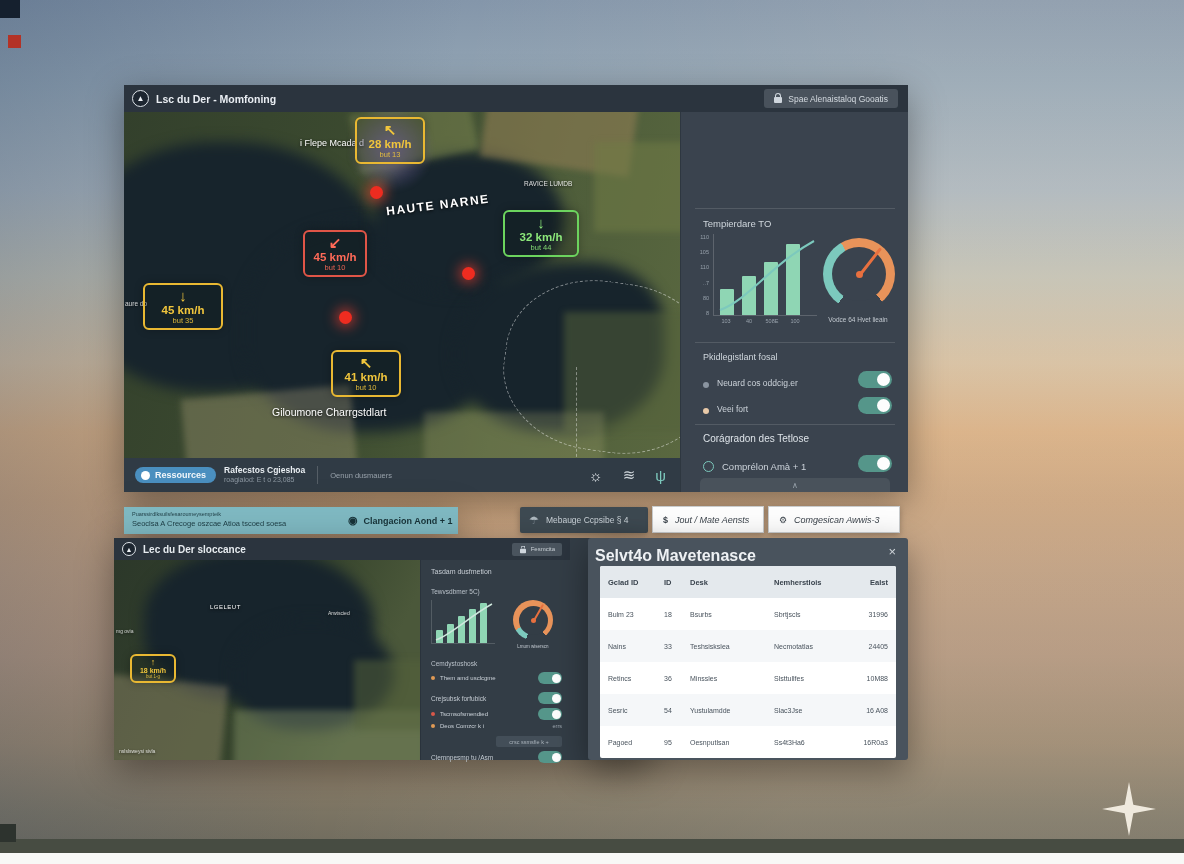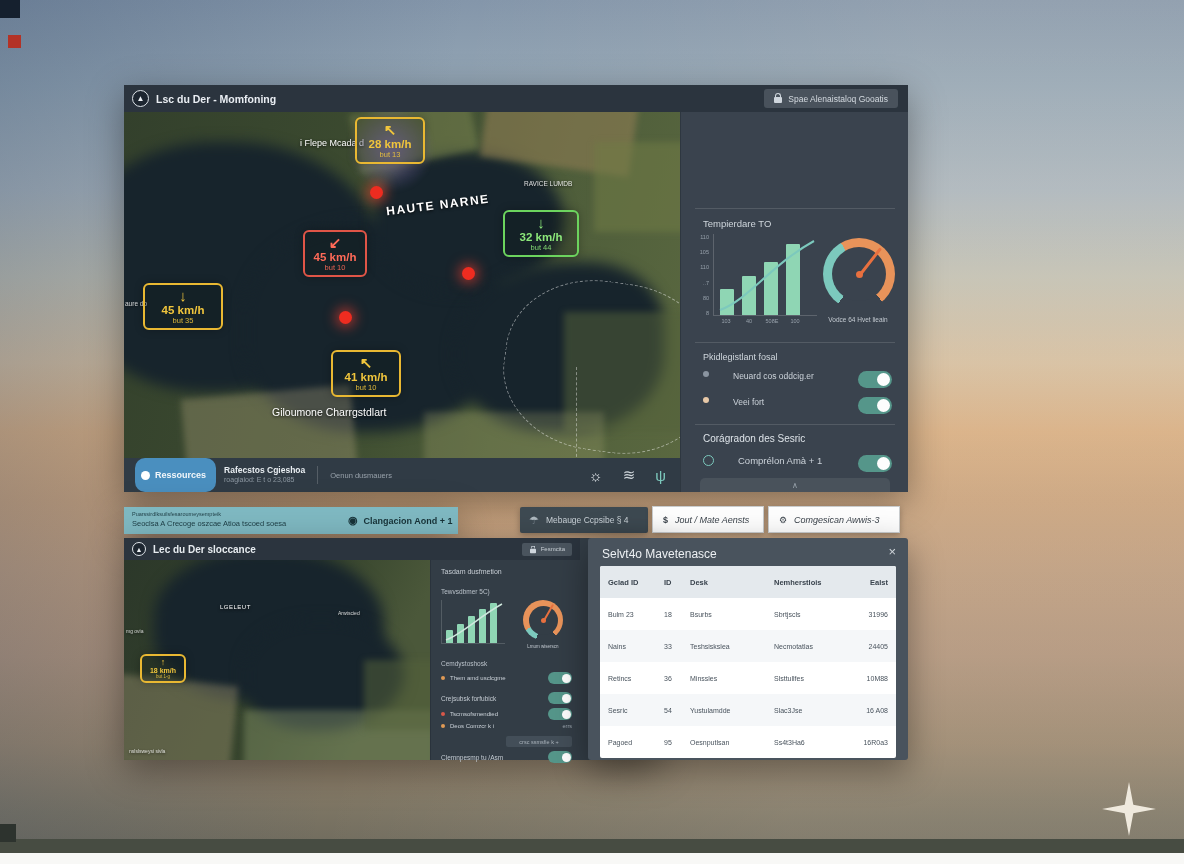--- a/index.html
+++ b/index.html
@@ -46,21 +46,21 @@
   .badge .spd{font-size:11.5px;display:block}
   .badge .sub{font-size:7.5px;opacity:.9;font-weight:normal;display:block}
   .b-yellow{border-color:#e9b832;color:#f0c53c}
   .b-red{border-color:#e05547;color:#ff6a58}
   .b-green{border-color:#6cd45e;color:#8ce87a}
   .glow-purple{position:absolute;width:90px;height:90px;background:radial-gradient(circle,rgba(150,120,220,.55),transparent 68%);filter:blur(2px)}
   .red-dot{position:absolute;width:13px;height:13px;border-radius:50%;background:#ee2c20;box-shadow:0 0 12px 4px rgba(240,60,45,.55)}
 
   
   .map-toolbar{left:0;top:373px;width:556px;height:34px;background:#303b45;position:absolute;display:flex;align-items:center}
-  .res-btn{margin-left:11px;height:34px;padding:0 10px 0 6px;background:#4a8fbf;border-radius:10px;display:flex;align-items:center;gap:5px;
+  .res-btn{margin-left:11px;height:16px;padding:0 10px 0 6px;background:#4a8fbf;border-radius:10px;display:flex;align-items:center;gap:5px;
     color:#f2f7fa;font-size:9px;font-weight:bold}
   .res-ico{width:9px;height:9px;border-radius:50%;background:#fff}
   .tb-text{margin-left:8px;line-height:1.25}
   .tb-title{color:#e8edf1;font-size:8.5px;font-weight:bold}
   .tb-sub{color:#8d98a2;font-size:7px}
   .tb-sep{width:1px;height:18px;background:rgba(255,255,255,.18);margin:0 12px}
   .tb-status{color:#97a1aa;font-size:7.5px}
   .tb-icons{margin-left:auto;display:flex;gap:20px;align-items:center;margin-right:14px;font-size:15px}
   .ico-sun{color:#e4e9ed}
   .ico-wind{color:#cfd6db}
@@ -86,41 +86,41 @@
   .gauge-main{left:142px;top:126px;width:72px;height:72px;
     background:conic-gradient(from 215deg,#7cc9bd 0deg 115deg,#e8935a 115deg 285deg,transparent 285deg 360deg)}
   .gauge::after{content:'';position:absolute;inset:9px;border-radius:50%;background:#3a434e}
   .needle{position:absolute;left:50%;bottom:50%;width:2.5px;height:46%;background:#e8703f;transform-origin:bottom center;border-radius:2px;z-index:2}
   .hub{position:absolute;left:50%;top:50%;width:7px;height:7px;margin:-3.5px;border-radius:50%;background:#e8703f;z-index:2}
   .gauge-cap{position:absolute;color:#c3cad1;font-size:6.5px;text-align:center}
   .toggle{width:34px;height:17px;border-radius:9px;background:#55968a;position:relative;flex:none;cursor:pointer}
   .toggle::after{content:'';position:absolute;right:2px;top:2px;width:13px;height:13px;border-radius:50%;background:#fdfdfd}
   .toggle.sm{width:24px;height:12px;border-radius:6px}
   .toggle.sm::after{width:9px;height:9px;top:1.5px;right:1.5px}
-  .trow-flex{position:absolute;left:22px;right:16px;display:flex;align-items:flex-start;gap:24px}
+  .trow-flex{position:absolute;left:22px;right:16px;display:flex;align-items:flex-end;gap:8px}
   .dot{width:6px;height:6px;border-radius:50%;flex:none}
   .t-label{color:#ccd3da;font-size:8.5px;flex:1}
   .ring-ico{width:11px;height:11px;border-radius:50%;border:1.5px solid #7cc9bd;flex:none}
   .peek{position:absolute;left:19px;top:366px;width:190px;height:14px;background:#49525b;border-radius:5px 5px 0 0;
     color:#9aa4ad;font-size:8px;display:flex;align-items:center;justify-content:center}
 
   
   .strip-teal{left:124px;top:507px;width:334px;height:27px;background:#7fb9c2;display:flex;align-items:center}
   .strip-info{margin-left:8px;width:210px;line-height:1.4}
   .strip-l1{font-size:5.5px;color:#24444c;white-space:nowrap;overflow:hidden}
   .strip-l2{font-size:7.5px;color:#1d3c44;white-space:nowrap;overflow:hidden}
   .strip-chip{margin-left:6px;display:flex;align-items:center;gap:6px;color:#173238;font-size:9px;font-weight:bold;white-space:nowrap}
   .btn-dark{left:520px;top:507px;width:128px;height:26px;background:#3e4a52;border-radius:2px;display:flex;align-items:center;gap:7px;
     padding:0 9px;color:#ccd4da;font-size:8.5px;box-shadow:0 2px 6px rgba(0,0,0,.3)}
   .btn-light{top:506px;height:27px;background:#fdfdfd;border:1px solid #c9ccce;display:flex;align-items:center;gap:7px;padding:0 10px;
     color:#3b434b;font-size:9px;box-shadow:0 2px 6px rgba(0,0,0,.25)}
   .btn-light .lbl{font-style:italic}
 
   
-  .small-window{left:124px;top:538px;width:536px;height:222px;background:#333d46}
+  .small-window{left:114px;top:538px;width:536px;height:222px;background:#333d46}
   .sw-header{position:absolute;left:0;top:0;width:456px;height:22px;background:#2b343e;display:flex;align-items:center}
   .sw-title{color:#e6ebef;font-size:10px;font-weight:bold}
   .sw-btn{position:absolute;right:8px;top:4.5px;height:13px;padding:0 7px;background:#4a545e;border-radius:2px;display:flex;align-items:center;gap:4px;
     color:#c9d0d6;font-size:6px}
   .sw-btn .lock{transform:scale(.75)}
   .sw-map{position:absolute;left:0;top:22px;width:306px;height:200px;overflow:hidden;background:linear-gradient(115deg,#2c382a,#35432c 50%,#4b583a 80%)}
   .sw-panel{position:absolute;left:306px;top:22px;width:150px;height:200px;background:#333d46;border-left:1px solid #2a333c}
   .sp-title{position:absolute;left:10px;color:#c6cdd4;font-size:7px}
   .sp-sec{position:absolute;left:10px;color:#b9c1c9;font-size:6.5px}
   .sw-bars{position:absolute;left:10px;top:40px;width:64px;height:44px;border-left:1px solid rgba(255,255,255,.16);border-bottom:1px solid rgba(255,255,255,.16);
@@ -128,21 +128,21 @@
   .gauge-sm{left:92px;top:40px;width:40px;height:40px;
     background:conic-gradient(from 200deg,#7cc9bd 0deg 40deg,#e8935a 40deg 300deg,transparent 300deg 360deg)}
   .gauge-sm::after{inset:5.5px;background:#333d46}
   .sw-row{position:absolute;left:10px;right:8px;display:flex;align-items:center;gap:5px}
   .sw-row .t-label{font-size:6px}
   .sw-small-btn{position:absolute;right:8px;top:176px;width:66px;height:11px;background:#434e58;border-radius:2px;
     color:#aab3bb;font-size:5.5px;display:flex;align-items:center;justify-content:center}
 
   
   .table-window{left:588px;top:538px;width:320px;height:222px;background:#49535d;border-radius:3px}
-  .tw-title{position:absolute;left:14px;top:9px;color:#eef1f4;font-size:12px;font-weight:normal}
+  .tw-title{position:absolute;left:7px;top:9px;color:#eef1f4;font-size:16px;font-weight:bold}
   .tw-close{position:absolute;right:12px;top:6px;color:#cfd5da;font-size:13px;cursor:pointer}
   .tbl{position:absolute;left:12px;top:28px;width:296px;background:#fff;border-radius:2px;overflow:hidden;font-size:7px;color:#49535d}
   .thead,.trow{display:flex;align-items:center;height:21px;padding:16px 8px}
   .thead{background:#e4e9ed;font-weight:bold;font-size:7.5px;color:#39434d;height:20px}
   .trow:nth-of-type(odd){background:#f5f7f9}
   .thead>span:nth-child(1),.trow>span:nth-child(1){width:56px}
   .thead>span:nth-child(2),.trow>span:nth-child(2){width:26px}
   .thead>span:nth-child(3),.trow>span:nth-child(3){width:84px}
   .thead>span:nth-child(4),.trow>span:nth-child(4){width:76px}
   .thead>span:nth-child(5),.trow>span:nth-child(5){width:38px;text-align:right}
@@ -288,21 +288,21 @@
         <span class="t-label">Neuard cos oddcig.er</span>
         <span class="toggle"></span>
       </div>
       <div class="trow-flex" style="top:285px">
         <span class="dot" style="background:#e8c9a8"></span>
         <span class="t-label">Veei fort</span>
         <span class="toggle"></span>
       </div>
 
       <div class="divider" style="top:312px"></div>
-      <div class="rp-title" style="left:22px;top:321px;font-size:10px;color:#dde3e8">Corágradon des Sesric</div>
+      <div class="rp-title" style="left:22px;top:321px;font-size:10px;color:#dde3e8">Corágradon des Tetlose</div>
       <div class="trow-flex" style="top:343px">
         <span class="ring-ico"></span>
         <span class="t-label" style="font-size:9.5px">Comprélon Amà + 1</span>
         <span class="toggle"></span>
       </div>
       <div class="peek">∧</div>
     </div>
   </div>
 
   <div class="abs strip-teal window">

